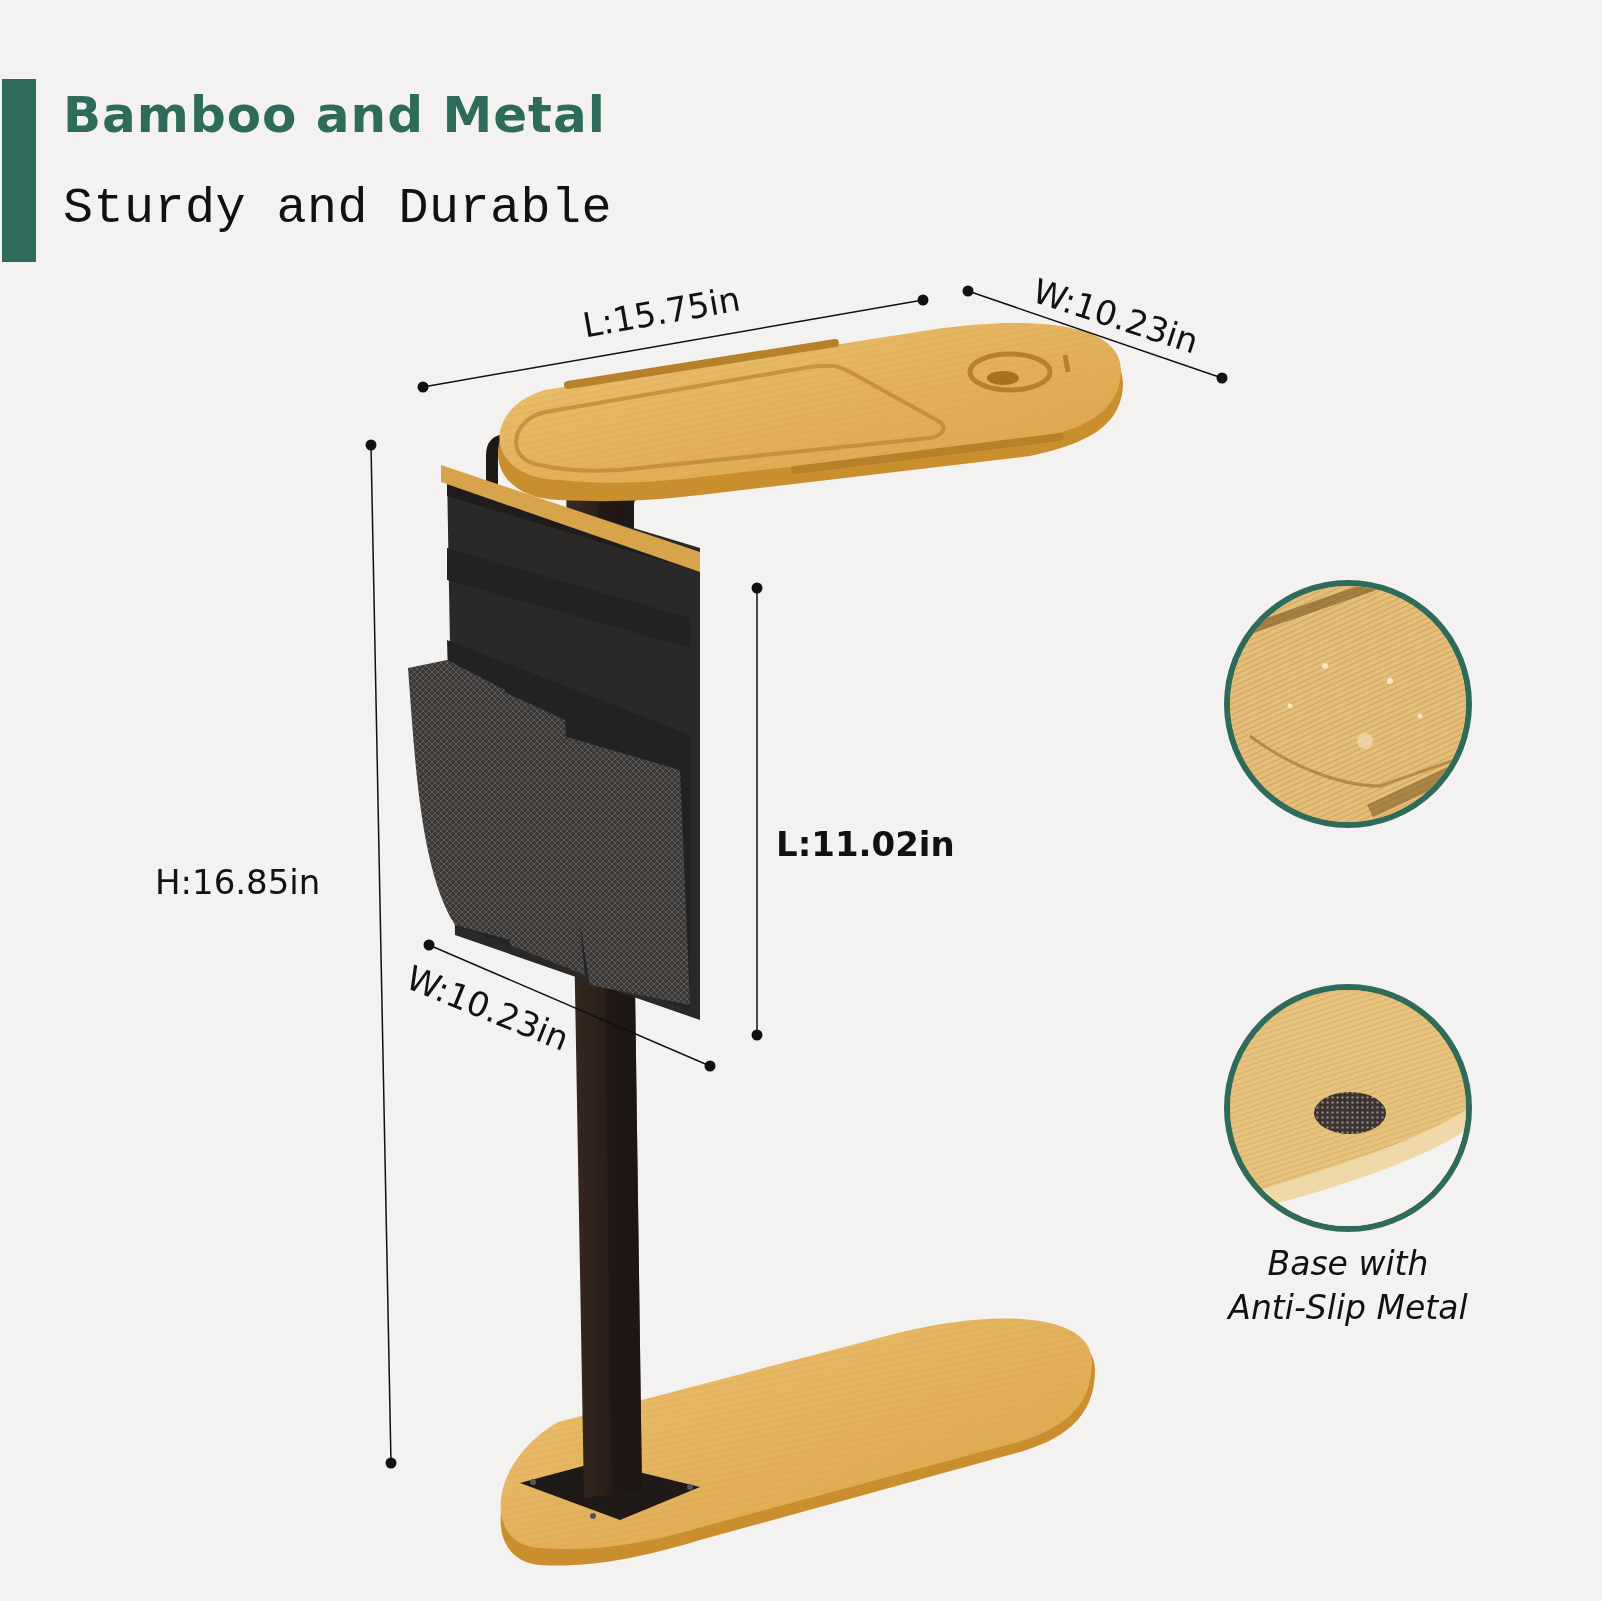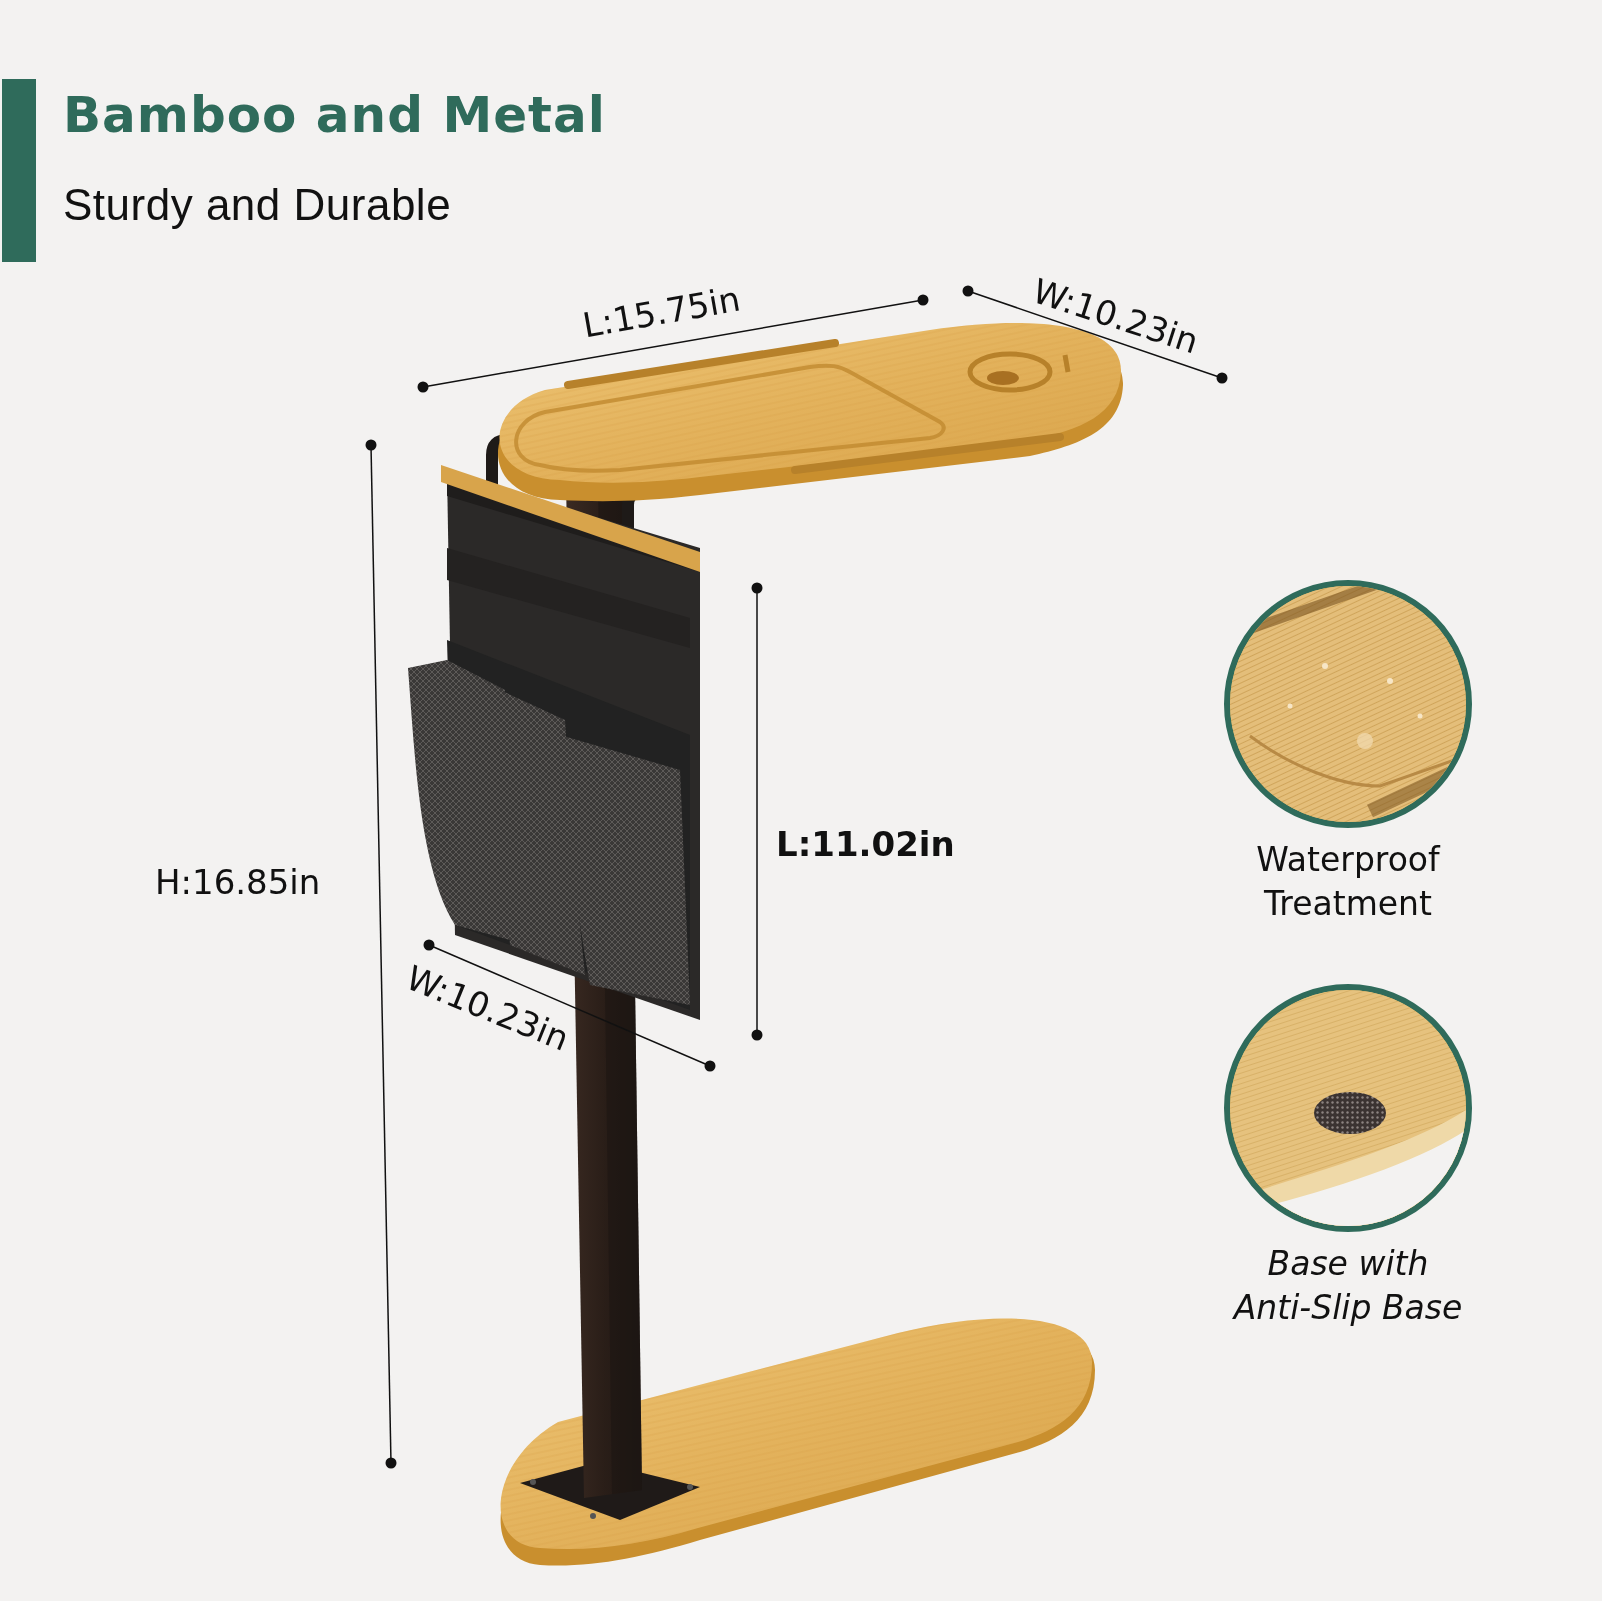--- a/index.html
+++ b/index.html
@@ -1,22 +1,22 @@
 <!DOCTYPE html>
 <html><head>
 <meta charset="utf-8">
 <style>
   html, body { margin:0; padding:0; }
   body { width:1602px; height:1601px; background:#f3f2f1; position:relative; overflow:hidden;
          font-family:"DejaVu Sans","Liberation Sans",sans-serif; }
   .accent-bar { position:absolute; left:2px; top:79px; width:34px; height:183px; background:#2f6b5b; }
   .title { position:absolute; left:63px; top:86px; font-size:50px; font-weight:bold; color:#2f6b5b;
            letter-spacing:1px; font-family:"DejaVu Sans","Liberation Sans",sans-serif; white-space:nowrap; }
-  .subtitle { position:absolute; left:63px; top:180px; font-size:44px; color:#111; white-space:nowrap;
-              font-family:Liberation Sans, sans-serif; letter-spacing:0.5px; }
+  .subtitle { position:absolute; left:63px; top:180px; font-size:50px; color:#111; white-space:nowrap;
+              font-family:Liberation Mono, monospace; letter-spacing:0.5px; }
   .dim-label { position:absolute; font-size:34px; color:#111; white-space:nowrap; transform-origin:center center;
                font-family:"DejaVu Sans","Liberation Sans",sans-serif; }
   .product-svg { position:absolute; left:0; top:0; }
   .feature { position:absolute; text-align:center; }
   .feature .circle { width:236px; height:236px; border-radius:50%; border:6px solid #2f6b5b; overflow:hidden; margin:0 auto;
                      box-sizing:content-box; background:#e2b765; position:relative; }
   .feature .caption { font-size:33px; color:#111; line-height:44px; margin-top:10px; white-space:nowrap;
                       font-family:"DejaVu Sans","Liberation Sans",sans-serif; }
 </style>
 </head>
@@ -135,24 +135,20 @@
       <path d="M0 50 L200 -20" stroke="#7a5420" stroke-width="10" opacity="0.6"></path>
       <path d="M20 150 C60 180 110 200 150 200 L236 170" stroke="#b88a45" stroke-width="3" fill="none"></path>
       <path d="M140 225 L236 180" stroke="#7a5420" stroke-width="14" opacity="0.55"></path>
       <circle cx="135" cy="155" r="8" fill="#f2dcb2" opacity="0.7"></circle>
       <circle cx="95" cy="80" r="3" fill="#f7e6c6"></circle>
         <circle cx="160" cy="95" r="3" fill="#f7e6c6"></circle>
       <circle cx="60" cy="120" r="2.5" fill="#f7e6c6"></circle>
         <circle cx="190" cy="130" r="2.5" fill="#f7e6c6"></circle>
     </svg>
   </div>
-  <div class="caption">
-    <span>Waterproof</span><br>
-    <span>Treatment</span>
-  </div>
 </div>
 
 <div class="feature" style="left:1188px; top:984px; width:320px;font-style:italic;">
   <div class="circle">
     <svg width="236" height="236" viewBox="0 0 236 236">
       <defs>
         <pattern id="g3" width="60" height="5" patternUnits="userSpaceOnUse" patternTransform="rotate(-18)">
           <rect width="60" height="5" fill="#e6c27e"></rect>
           <path d="M0 2.5 L60 2.5" stroke="#cfa55a" stroke-width="1" opacity="0.6"></path>
         </pattern>
@@ -162,15 +158,15 @@
         </pattern>
       </defs>
       <rect width="236" height="236" fill="url(#g3)"></rect>
       <path d="M30 200 C110 175 190 150 236 120 L236 236 L30 236 Z" fill="#efd9a8"></path>
       <path d="M40 215 C120 195 200 165 236 140 L236 236 L40 236 Z" fill="#f3f2f1"></path>
       <ellipse cx="120" cy="123" rx="36" ry="21" fill="url(#pad)"></ellipse>
     </svg>
   </div>
   <div class="caption">
     <span>Base with</span><br>
-    <span>Anti-Slip Base</span>
+    <span>Anti-Slip Metal</span>
   </div>
 </div>
 
 </body></html>

